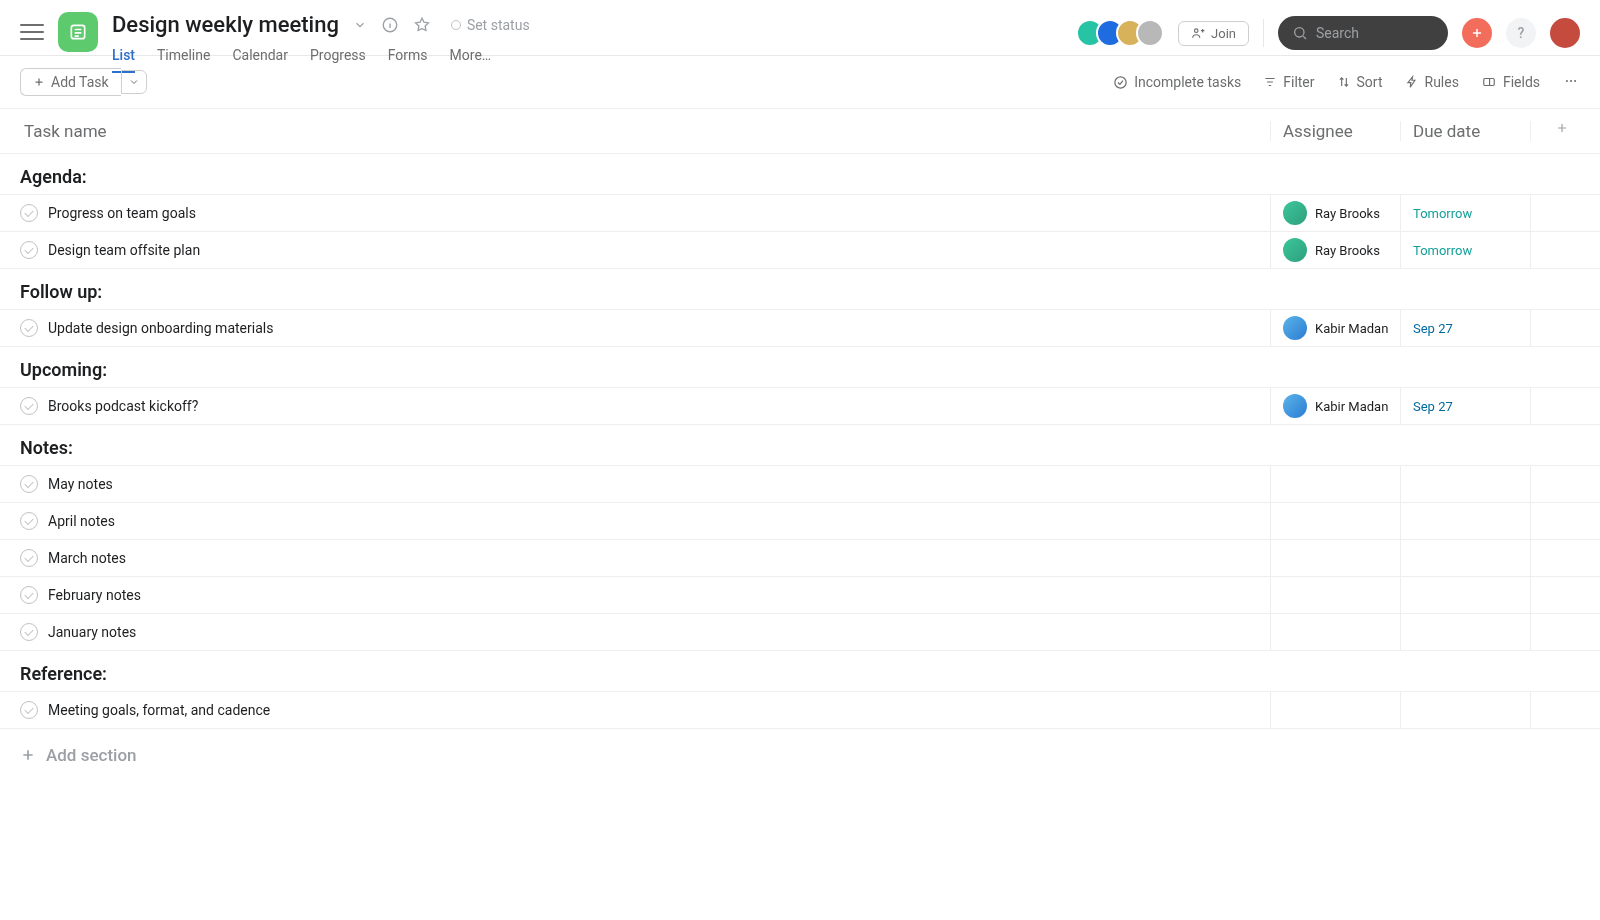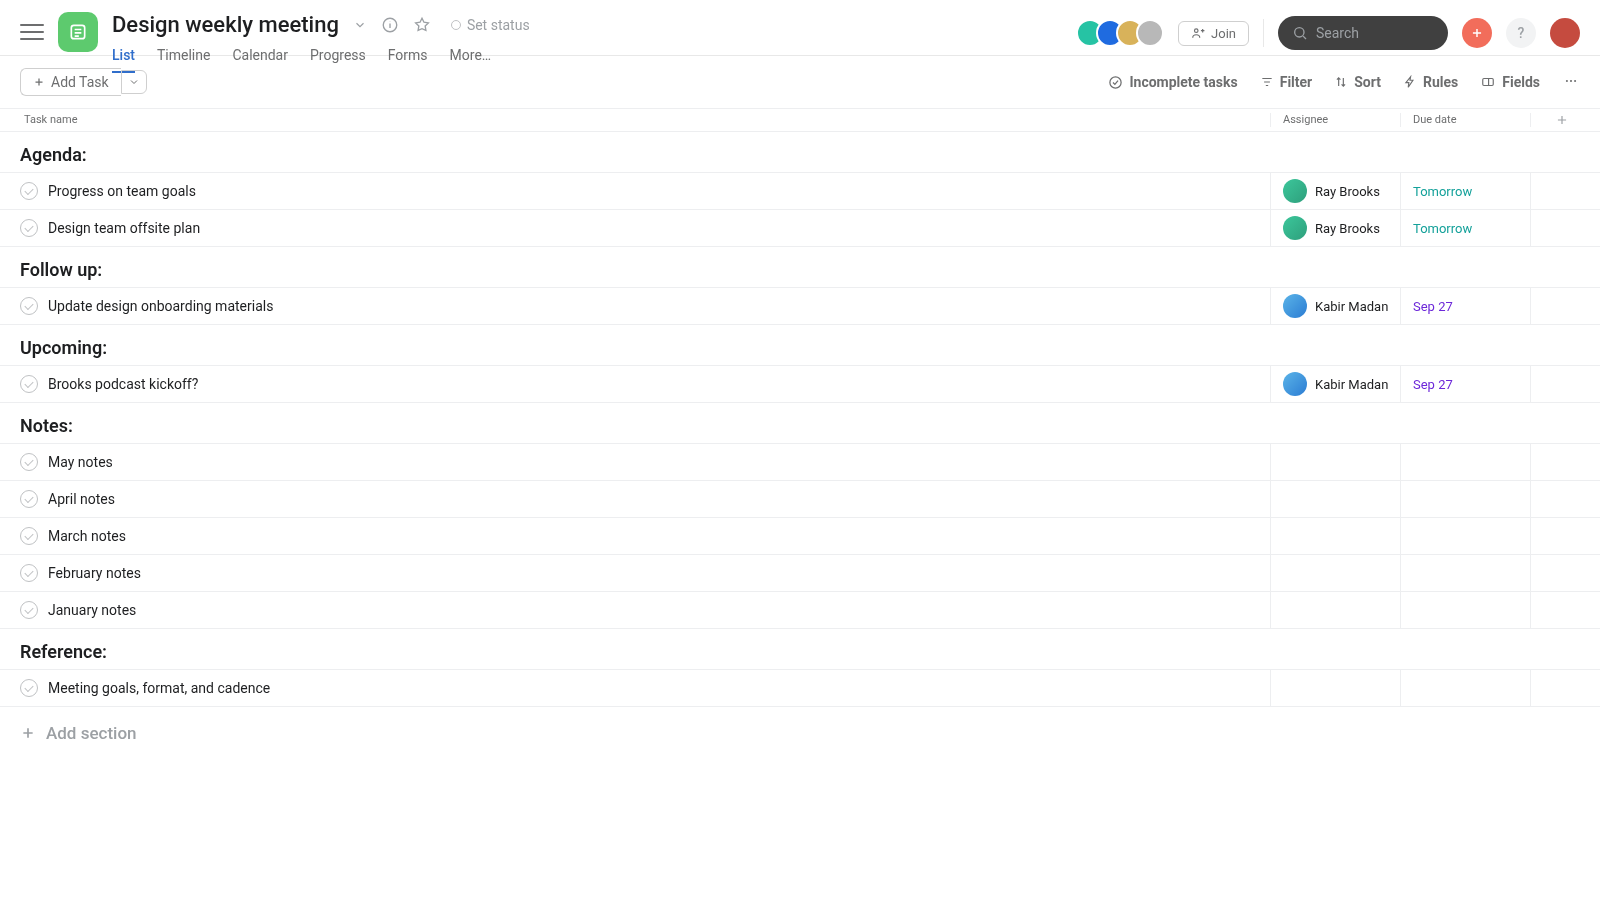--- a/index.html
+++ b/index.html
@@ -51,37 +51,37 @@
 .vdiv { width:1px;height:28px;background:#e8e8e8; }
 .search { background:#404040;border-radius:18px;height:34px;width:170px;display:flex;align-items:center;padding:0 14px;color:#9ca0a4;gap:8px;cursor:text;}
 .circle-btn{width:30px;height:30px;border-radius:50%;display:flex;align-items:center;justify-content:center;font-weight:500;cursor:pointer;}
 .add-global{background:#f26d5b;color:#fff;}
 .help-btn{background:#f2f3f4;color:#9ca0a4;}
 .user-av{width:30px;height:30px;border-radius:50%;background:#c54b3f;}
 .toolbar { display:flex;align-items:center;padding:12px 20px;gap:10px;}
 .add-task-btn{display:flex;align-items:center;}
 .add-task-main{border:1px solid #cfcfcf;border-right:none;border-radius:6px 0 0 6px;padding:5px 12px;display:flex;align-items:center;gap:6px;color:#6d6e6f;cursor:pointer;}
 .add-task-drop{border:1px solid #cfcfcf;border-radius:0 6px 6px 0;padding:5px 6px;cursor:pointer;color:#6d6e6f;}
-.toolbar-right{margin-left:auto;display:flex;align-items:flex-start;gap:22px;color:#6d6e6f;font-weight:bold;}
+.toolbar-right{margin-left:auto;display:flex;align-items:flex-start;gap:22px;color:#6d6e6f;}
 .tool-item{display:flex;align-items:center;gap:6px;cursor:pointer;}
-.col-header{display:grid;grid-template-columns:1fr 130px 130px 50px;border-top:1px solid #edeef0;border-bottom:1px solid #edeef0;padding:4px 20px;color:#6d6e6f;font-size:11px;}
+.col-header{display:grid;grid-template-columns:1fr 130px 130px 50px;border-top:1px solid #edeef0;border-bottom:1px solid #edeef0;padding:12px 20px;color:#6d6e6f;font-size:17px;}
 .col-header .cell{padding-left:4px;}
 .col-header .cell+.cell{border-left:1px solid #edeef0;padding-left:12px;}
 .add-col{display:flex;justify-content:center;color:#9ca0a4;cursor:pointer;}
 .section-title{font-size:18px;font-weight:600;padding:12px 20px 8px 20px;}
 .task-row{display:grid;grid-template-columns:1fr 130px 130px 50px;align-items:center;border-top:1px solid #edeef0;border-bottom:1px solid #edeef0;margin-top:-1px;height:38px;padding:0 20px;cursor:pointer;}
 .task-row .task-name{display:flex;align-items:center;gap:10px;}
 .check-circle{width:18px;height:18px;border:1.5px solid #c0c2c4;border-radius:50%;position:relative;cursor:pointer;flex-shrink:0;}
 .check-circle::after{content:'';position:absolute;left:4px;top:5px;width:7px;height:4px;border-left:1.5px solid #c0c2c4;border-bottom:1.5px solid #c0c2c4;transform:rotate(-45deg);}
 .task-row .cell{padding-left:12px;border-left:1px solid #edeef0;height:100%;display:flex;align-items:center;gap:8px;font-size:13px;}
 .mini-av{width:24px;height:24px;border-radius:50%;flex-shrink:0;}
 .mini-green{background:linear-gradient(135deg,#3cc79b,#2e9f7c);}
 .mini-blue{background:linear-gradient(135deg,#5bb4e8,#2b7cd3);}
 .due-tomorrow{color:#14a19a;}
-.due-grey{color:#6d28d9;}
+.due-grey{color:#0369a1;}
 .task-text{color:#1e1f21;}
 .add-section{display:flex;align-items:center;gap:10px;padding:16px 20px;color:#9ca0a4;font-size:17px;font-weight:500;cursor:pointer;}
 svg{display:block;}
 </style>
 </head>
 <body>
 
 <div class="header">
   <div class="hamburger">
     <span></span>

